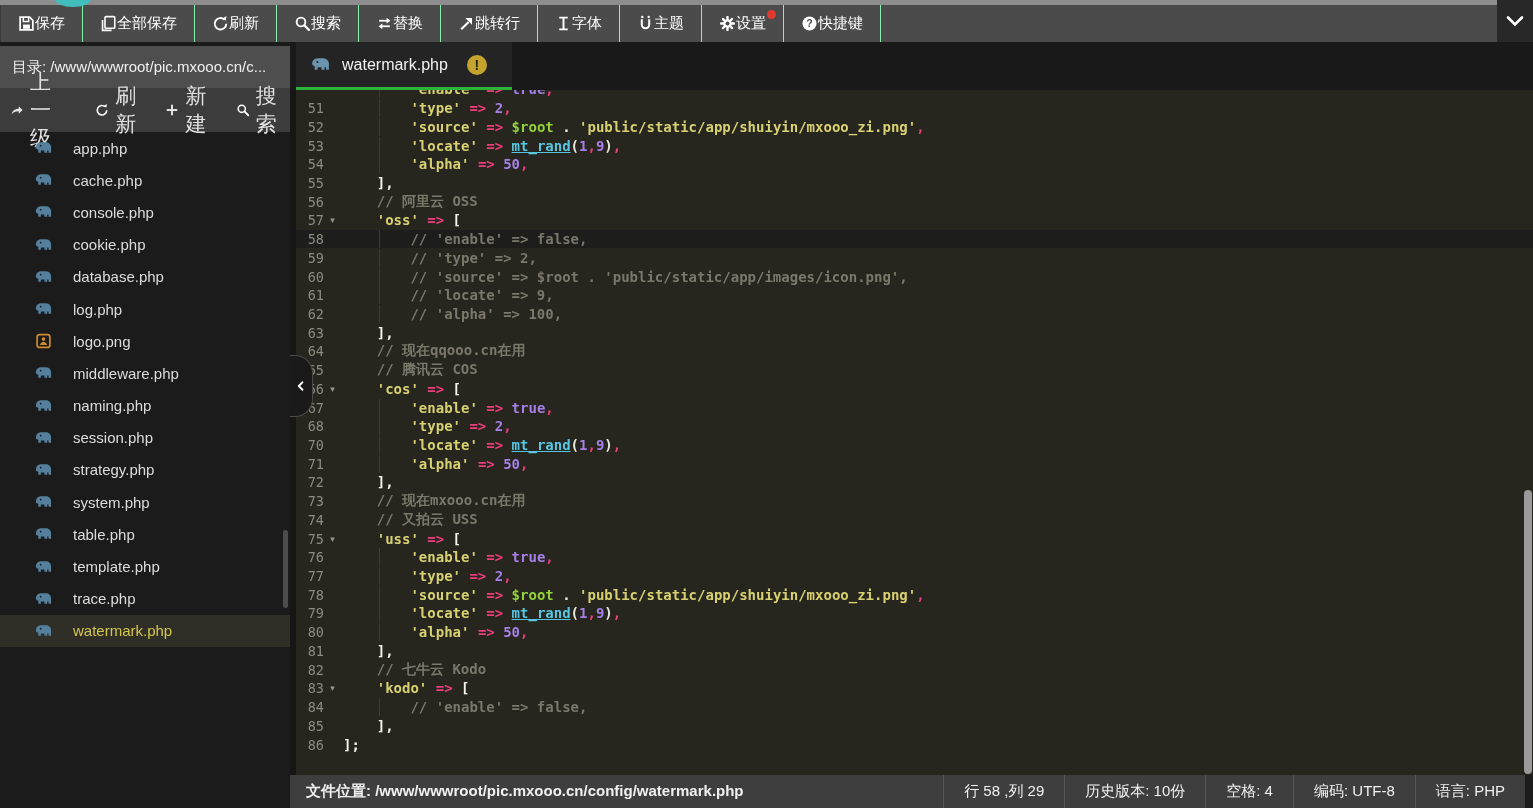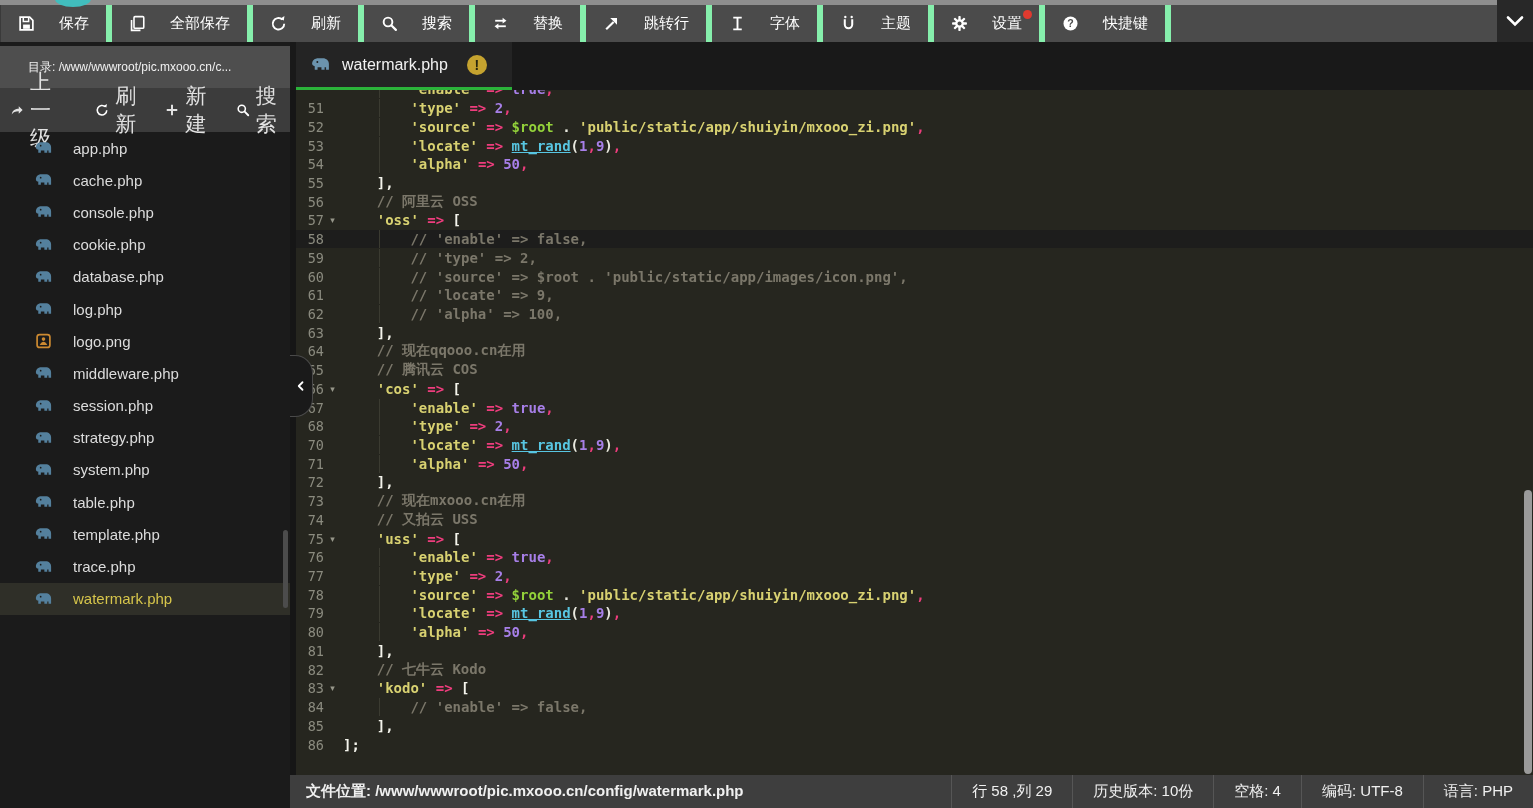--- a/index.html
+++ b/index.html
@@ -8,36 +8,36 @@
   .app { position:relative; width:1533px; height:808px; background:#1b1b1b; }
 
   
   .top-strip { position:absolute; left:0; top:0; width:1533px; height:5px; background:#8e8e8e; z-index:6; }
   .teal-arc { position:absolute; left:55px; top:-9px; width:36px; height:16px; border-radius:50%;
     background:#41bdbd; }
 
   
   .toolbar { position:absolute; left:0; top:5px; width:1497px; height:37px; background:#4b4b4b;
     display:flex; align-items:stretch; z-index:5; }
-  .tbtn { position:relative; display:flex; align-items:center; gap:24px; padding:0 17px;
-    background:none; border:none; border-right:6px solid #86efac; color:#fff; font-size:15px;
+  .tbtn { position:relative; display:flex; align-items:center; gap:0; padding:0 17px;
+    background:none; border:none; border-right:1px solid #86efac; color:#fff; font-size:15px;
     font-family:inherit; cursor:pointer; }
   .tbtn:first-child { border-left:1px solid #3a3a3a; }
   .tbtn .ic { display:inline-flex; width:17px; height:17px; }
   .tbtn .ic svg { width:17px; height:17px; }
   .tbtn .dot { position:absolute; top:5px; right:7px; width:9px; height:9px; border-radius:50%;
     background:var(--settings_badge); }
   .toolbar-more { position:absolute; right:0; top:0; width:36px; height:42px; background:#282828;
     display:flex; align-items:center; justify-content:center; border:none; cursor:pointer; z-index:7; }
   .toolbar-more svg { width:20px; height:12px; }
 
   
   .sidebar { position:absolute; left:0; top:42px; width:290px; bottom:0; background:#1b1b1b; }
   .dir-bar { position:absolute; left:0; top:4px; width:100%; height:42px; background:#4e4e4e;
-    color:#f0f0f0; font-size:12px; display:flex; align-items:center; padding:0 28px;
+    color:#f0f0f0; font-size:15px; display:flex; align-items:center; padding:0 12px;
     white-space:nowrap; overflow:hidden; }
   .side-actions { position:absolute; left:0; top:46px; width:100%; height:44px; background:#3c3c3c;
     display:flex; align-items:center; gap:26px; padding:0 10px; }
   .sact { display:flex; align-items:center; gap:6px; color:#e2e2e2; font-size:21px; cursor:pointer; }
   .sact .ic, .sact .ic svg { width:14px; height:14px; display:inline-flex; }
   .file-list { position:absolute; left:0; top:90px; width:100%; bottom:0; overflow:hidden; }
   .fitem { height:32.2px; display:flex; align-items:center; gap:20px; padding-left:34px;
     color:#dcdcdc; font-size:15px; cursor:pointer; }
   .fitem .ic { display:inline-flex; width:19px; height:16px; }
   .fitem .ic svg { width:19px; height:16px; }
@@ -82,21 +82,21 @@
     background:#9a9a9a; border-radius:4px; }
 
   
   .collapse-handle { position:absolute; left:290px; top:355px; width:23px; height:62px;
     background:#1a1a1a; border:1px solid #4a4a4a; border-left:none;
     border-radius:0 18px 18px 0; display:flex; align-items:center; justify-content:center;
     cursor:pointer; z-index:4; }
   .collapse-handle svg { width:12px; height:14px; }
 
   
-  .statusbar { position:absolute; left:290px; right:0; bottom:0; height:33px; background:#3e3e3e;
+  .statusbar { position:absolute; left:290px; right:8px; bottom:0; height:33px; background:#3e3e3e;
     display:flex; align-items:center; color:#f0f0f0; font-size:15px; }
   .file-loc { padding-left:16px; font-weight:600; flex:1; white-space:nowrap; }
   .status-items { display:flex; height:100%; align-items:stretch; }
   .sitem { display:flex; align-items:center; padding:0 20px; border-left:1px solid #565656;
     cursor:pointer; white-space:nowrap; font-weight:400; }
 </style>
 </head>
 <body>
 
 <div class="app">
@@ -327,20 +327,29 @@
           </span>
           <span class="fname">middleware.php</span>
         </div>
         <div class="fitem">
           <span class="ic">
             <svg viewBox="0 0 20 16">
               <path fill="var(--php_icon)" d="M2 7.4C2 4 4.6 2 8 2h4.2C15.6 2 18 4.2 18 7.4V13h-2.7v-2.5h-1.4V13h-3v-2.5H7.2V13H4.5v-3.3C3 9.4 2 8.6 2 7.4z"></path>
               <circle cx="7" cy="5.6" r=".9" fill="#1c1c1c"></circle>
             </svg>
           </span>
+          <span class="fname">naming.php</span>
+        </div>
+        <div class="fitem">
+          <span class="ic">
+            <svg viewBox="0 0 20 16">
+              <path fill="var(--php_icon)" d="M2 7.4C2 4 4.6 2 8 2h4.2C15.6 2 18 4.2 18 7.4V13h-2.7v-2.5h-1.4V13h-3v-2.5H7.2V13H4.5v-3.3C3 9.4 2 8.6 2 7.4z"></path>
+              <circle cx="7" cy="5.6" r=".9" fill="#1c1c1c"></circle>
+            </svg>
+          </span>
           <span class="fname">session.php</span>
         </div>
         <div class="fitem">
           <span class="ic">
             <svg viewBox="0 0 20 16">
               <path fill="var(--php_icon)" d="M2 7.4C2 4 4.6 2 8 2h4.2C15.6 2 18 4.2 18 7.4V13h-2.7v-2.5h-1.4V13h-3v-2.5H7.2V13H4.5v-3.3C3 9.4 2 8.6 2 7.4z"></path>
               <circle cx="7" cy="5.6" r=".9" fill="#1c1c1c"></circle>
             </svg>
           </span>
           <span class="fname">strategy.php</span>

